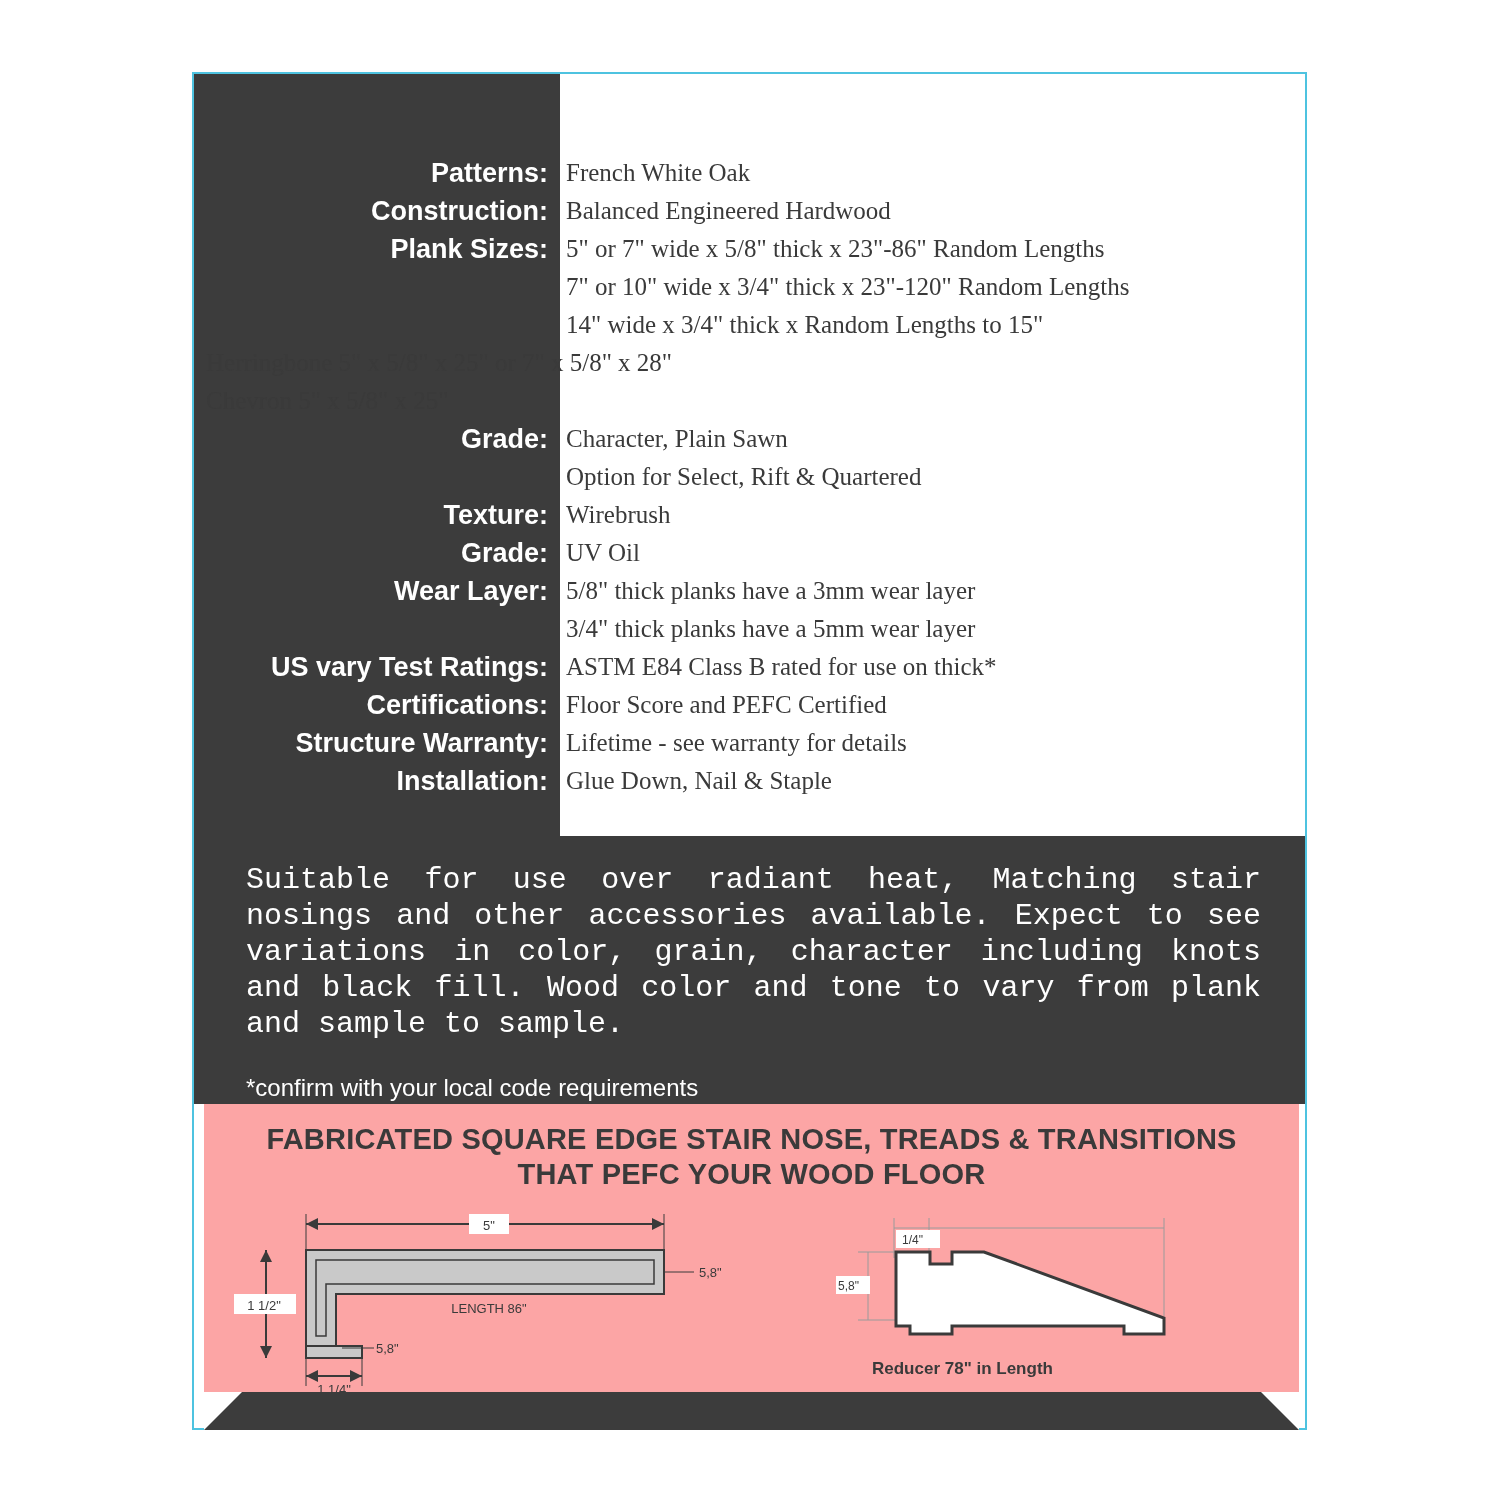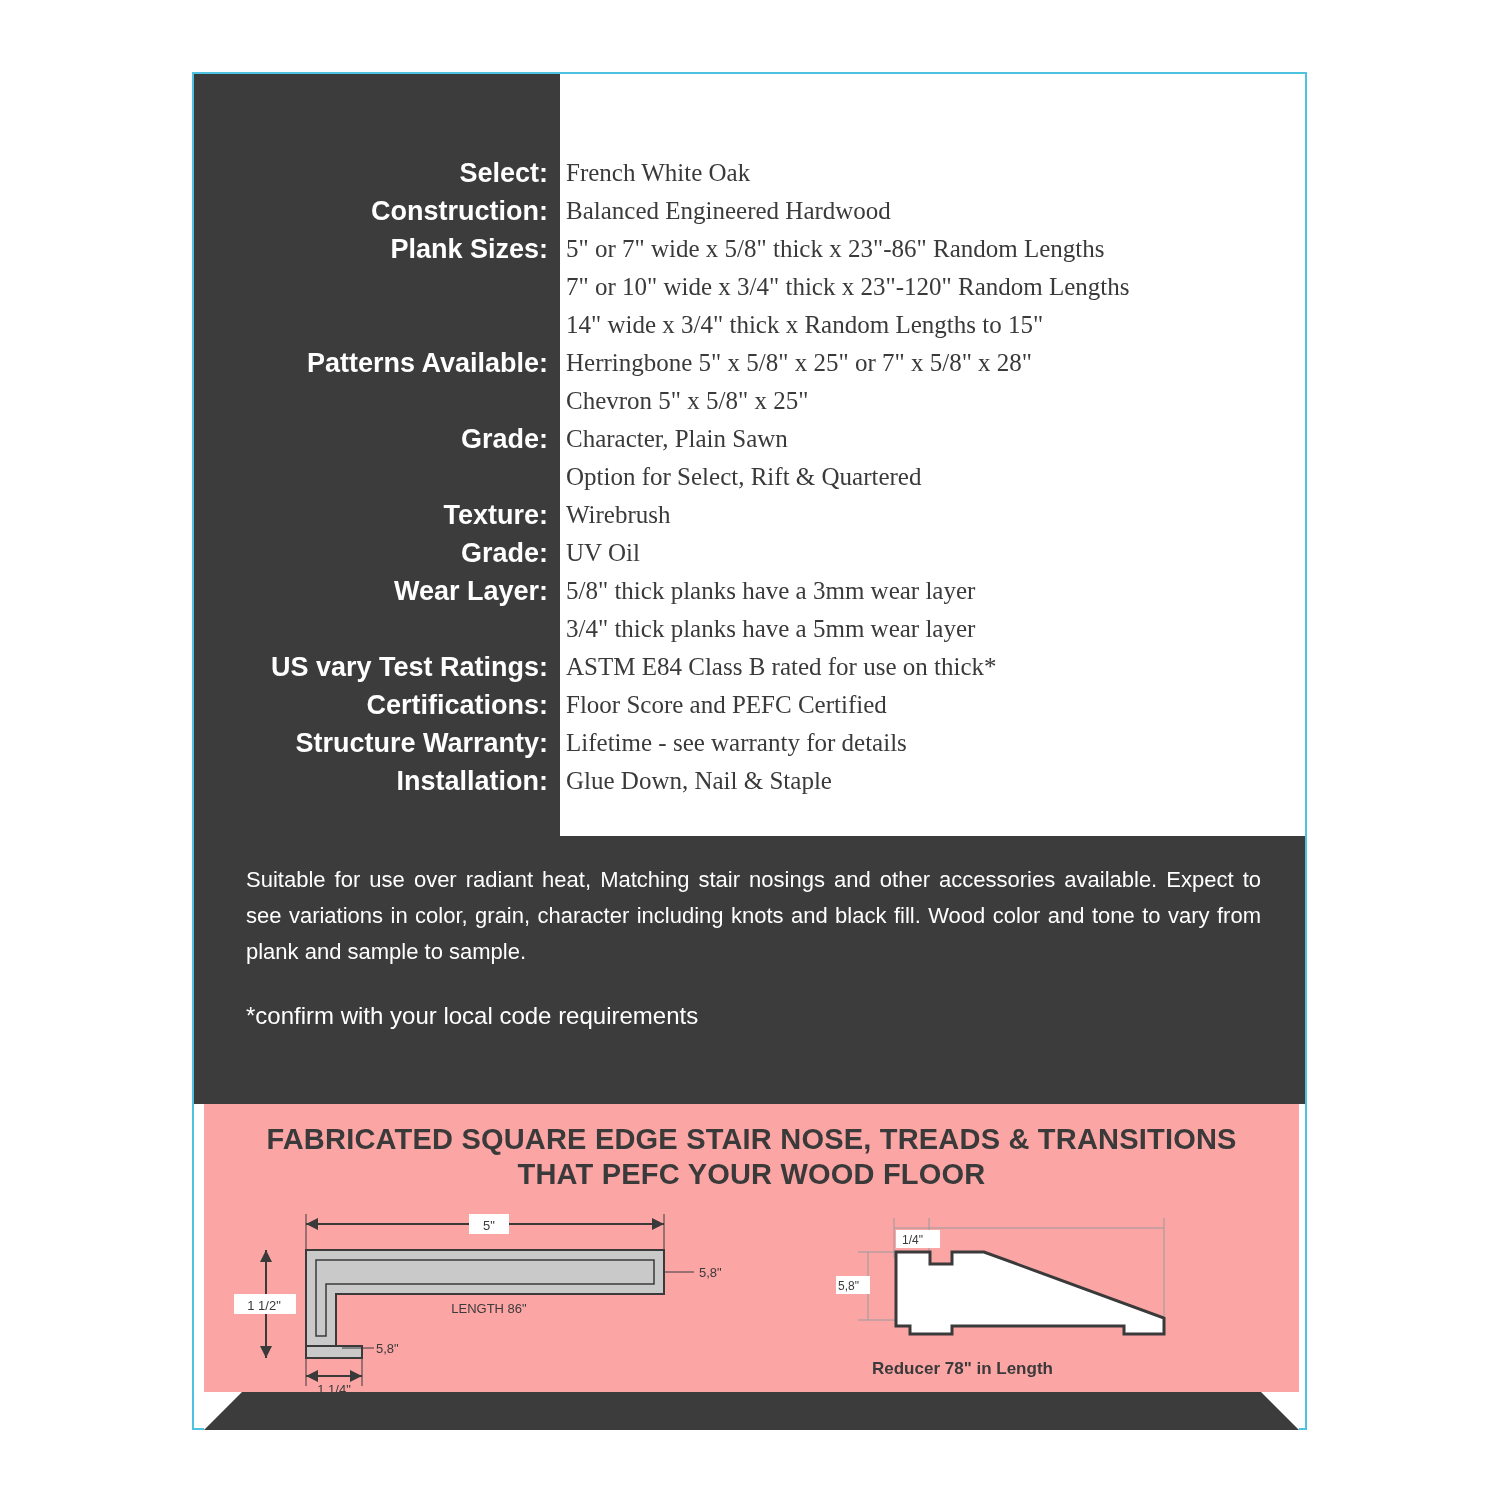--- a/index.html
+++ b/index.html
@@ -79,24 +79,25 @@
     left: 0px;
     top: 762px;
     width: 1111px;
     height: 268px;
     background: #3c3c3c;
     color: #ffffff;
     box-sizing: border-box;
     padding: 26px 44px 0 52px;
   }
   .note-main {
-    font-size: 22px;
+    font-size: 30px;
     line-height: 36px;
     text-align: justify;
     margin: 0;
+    font-family: Liberation Mono, monospace;
   }
   .note-sub {
     font-size: 24px;
     line-height: 32px;
     margin: 30px 0 0 0;
   }
 
   
   .bottom-panel {
     position: absolute;
@@ -169,21 +170,21 @@
 </head>
 <body>
 
 <div class="page">
 
   <div class="spec-block">
     <div class="spec-left-bg"></div>
     <div class="spec-rows">
 
       <div class="spec-row">
-        <div class="spec-label">Select:</div>
+        <div class="spec-label">Patterns:</div>
         <div class="spec-value">
           <div>French White Oak</div>
         </div>
       </div>
 
       <div class="spec-row">
         <div class="spec-label">Construction:</div>
         <div class="spec-value">
           <div>Balanced Engineered Hardwood</div>
         </div>
@@ -192,21 +193,20 @@
       <div class="spec-row">
         <div class="spec-label">Plank Sizes:</div>
         <div class="spec-value">
           <div>5" or 7" wide x 5/8" thick x 23"-86" Random Lengths</div>
           <div>7" or 10" wide x 3/4" thick x 23"-120" Random Lengths</div>
           <div>14" wide x 3/4" thick x Random Lengths to 15"</div>
         </div>
       </div>
 
       <div class="spec-row">
-        <div class="spec-label">Patterns Available:</div>
         <div class="spec-value">
           <div>Herringbone 5" x 5/8" x 25" or 7" x 5/8" x 28"</div>
           <div>Chevron 5" x 5/8" x 25"</div>
         </div>
       </div>
 
       <div class="spec-row">
         <div class="spec-label">Grade:</div>
         <div class="spec-value">
           <div>Character, Plain Sawn</div>

